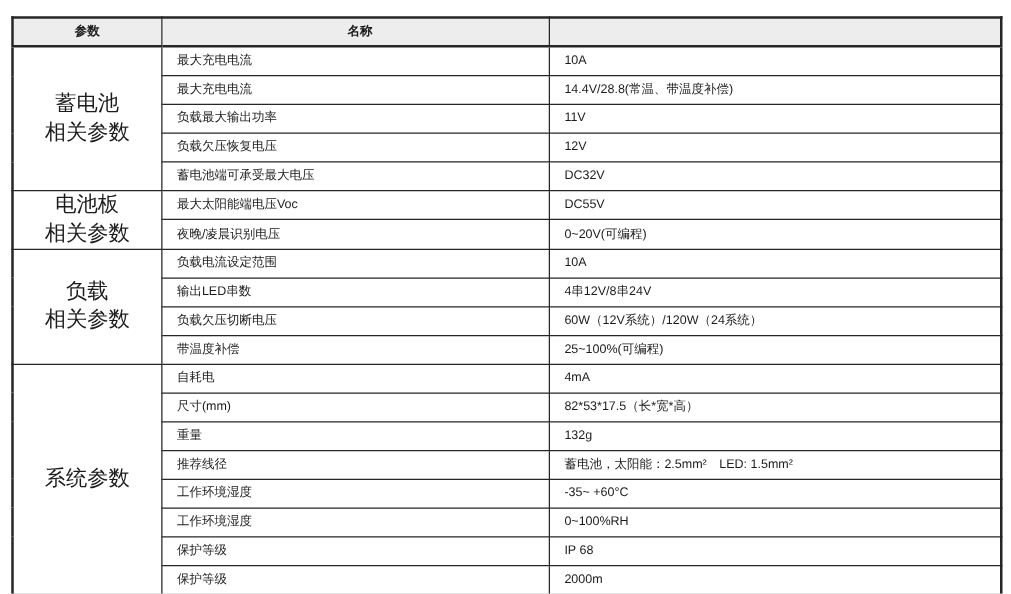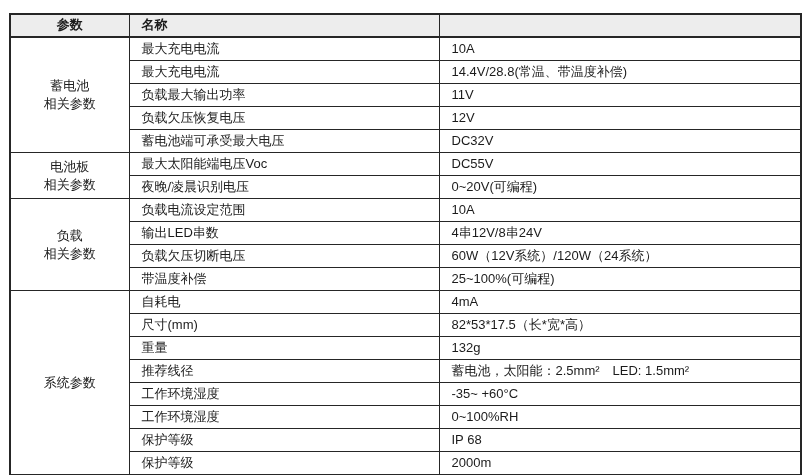--- a/index.html
+++ b/index.html
@@ -22,45 +22,46 @@
     width: 791px;
     border-collapse: collapse;
     table-layout: fixed;
     border: 2px solid #262626;
   }
   col.c1 { width: 119px; }
   col.c2 { width: 310px; }
   col.c3 { width: 362px; }
   th, td {
     border: 1px solid #262626;
-    font-size: 13px;
+    font-size: 10px;
     color: #1b1b1b;
     height: 22px;
     vertical-align: middle;
     text-align: left;
     padding: 0 4px 0 12px;
     line-height: 1.15;
     white-space: nowrap;
     overflow: hidden;
   }
   thead th {
     background: #ededed;
     font-weight: bold;
     border-bottom: 2px solid #262626;
     height: 21px;
+    text-align: center;
   }
   th.hparam {
     text-align: center;
     padding: 0;
   }
   td.gcell {
     text-align: center;
     padding: 0;
     line-height: 1.35;
-    font-size: 13px;
+    font-size: 17px;
   }
   .gline { display: block; }
 </style>
 </head>
 <body>
 
 <div class="page">
   <table class="spec">
     <colgroup>
       <col class="c1">

